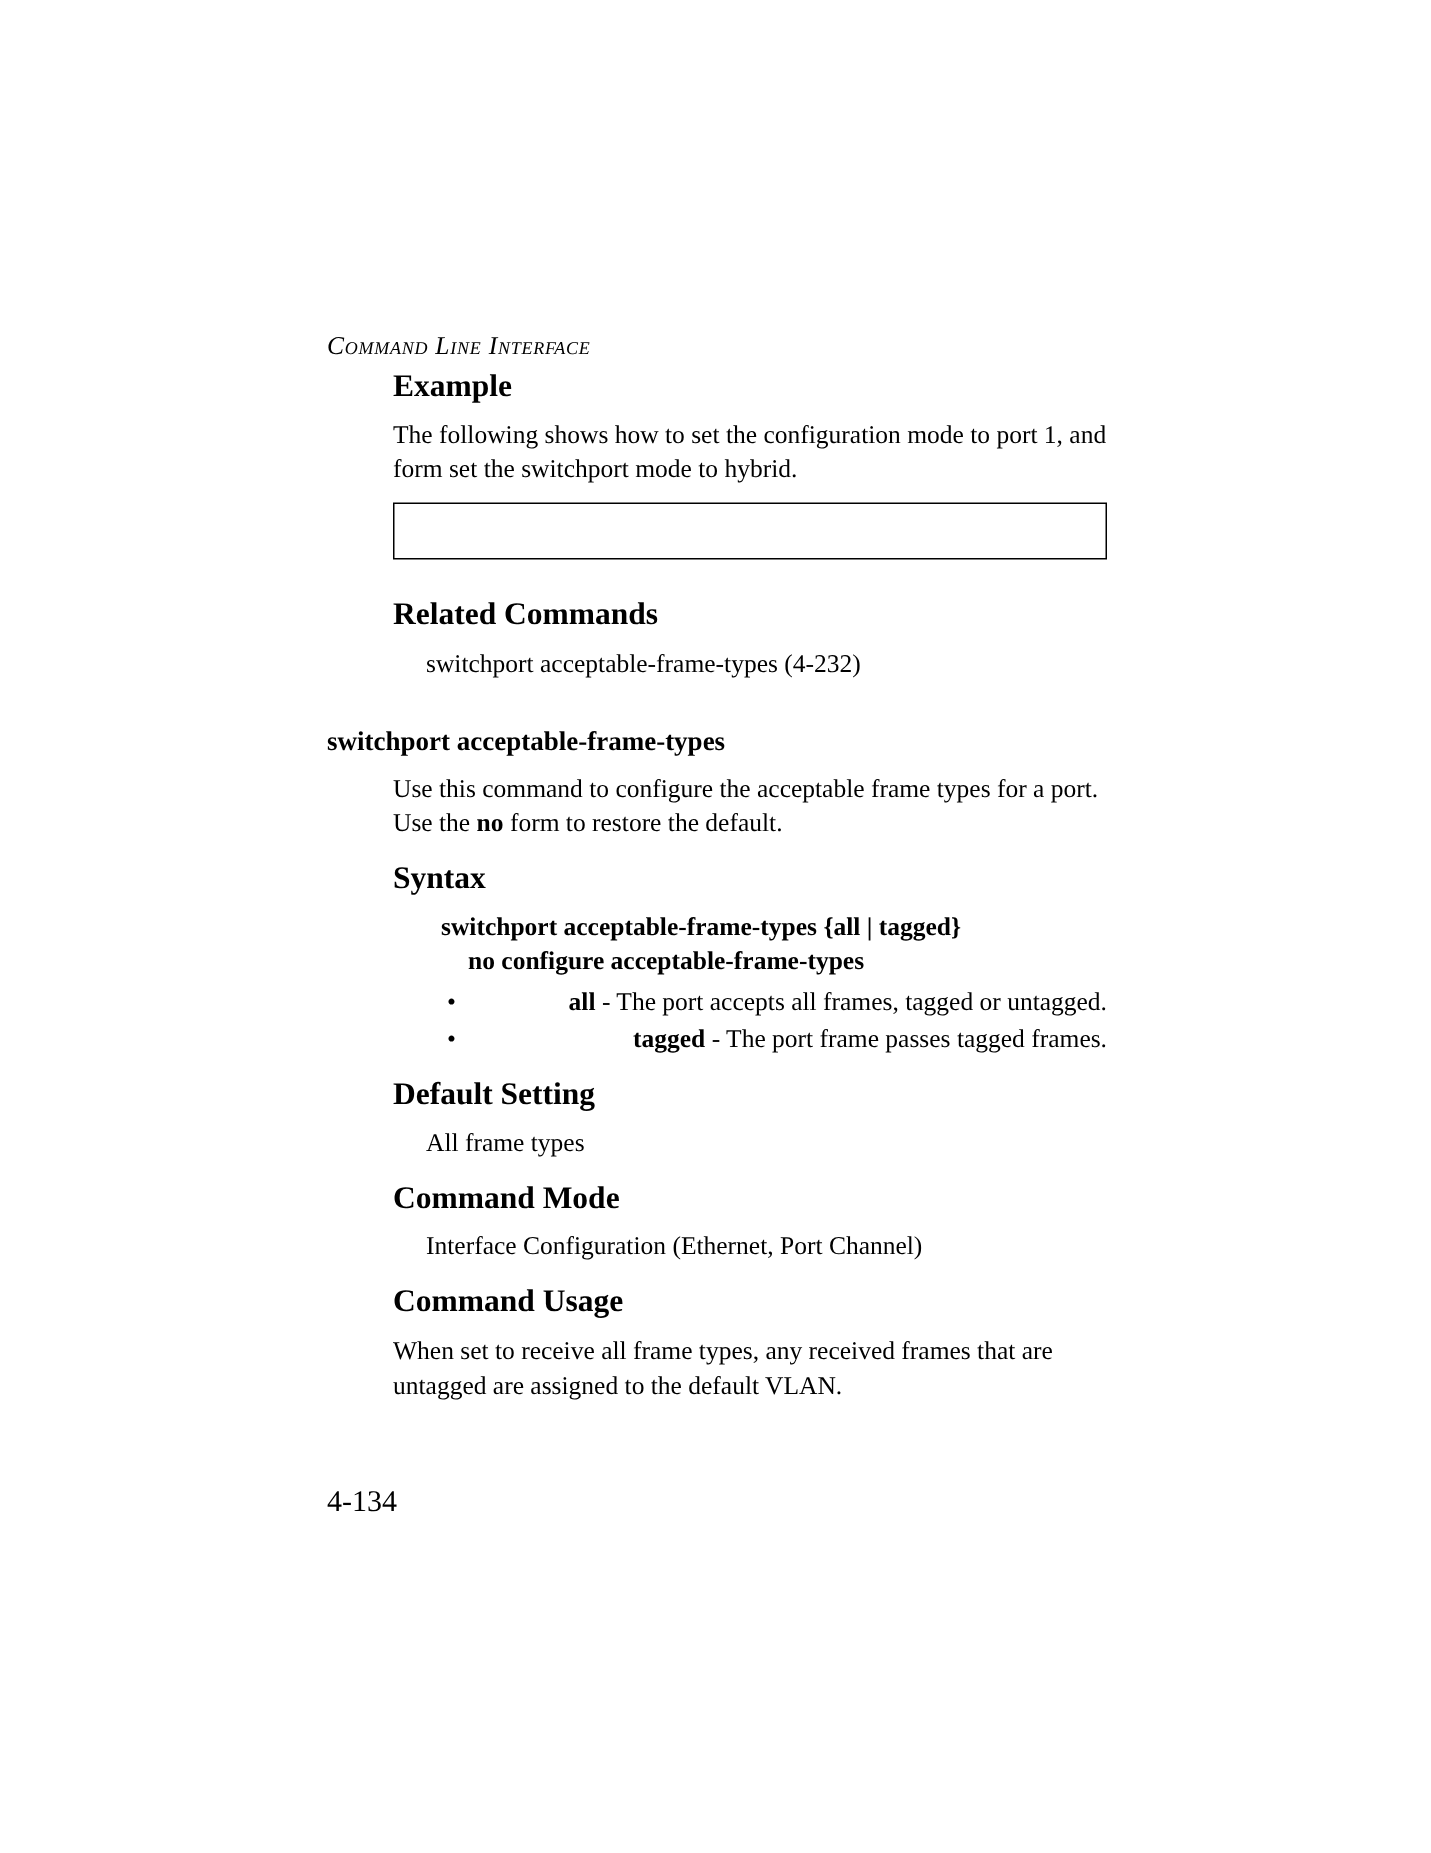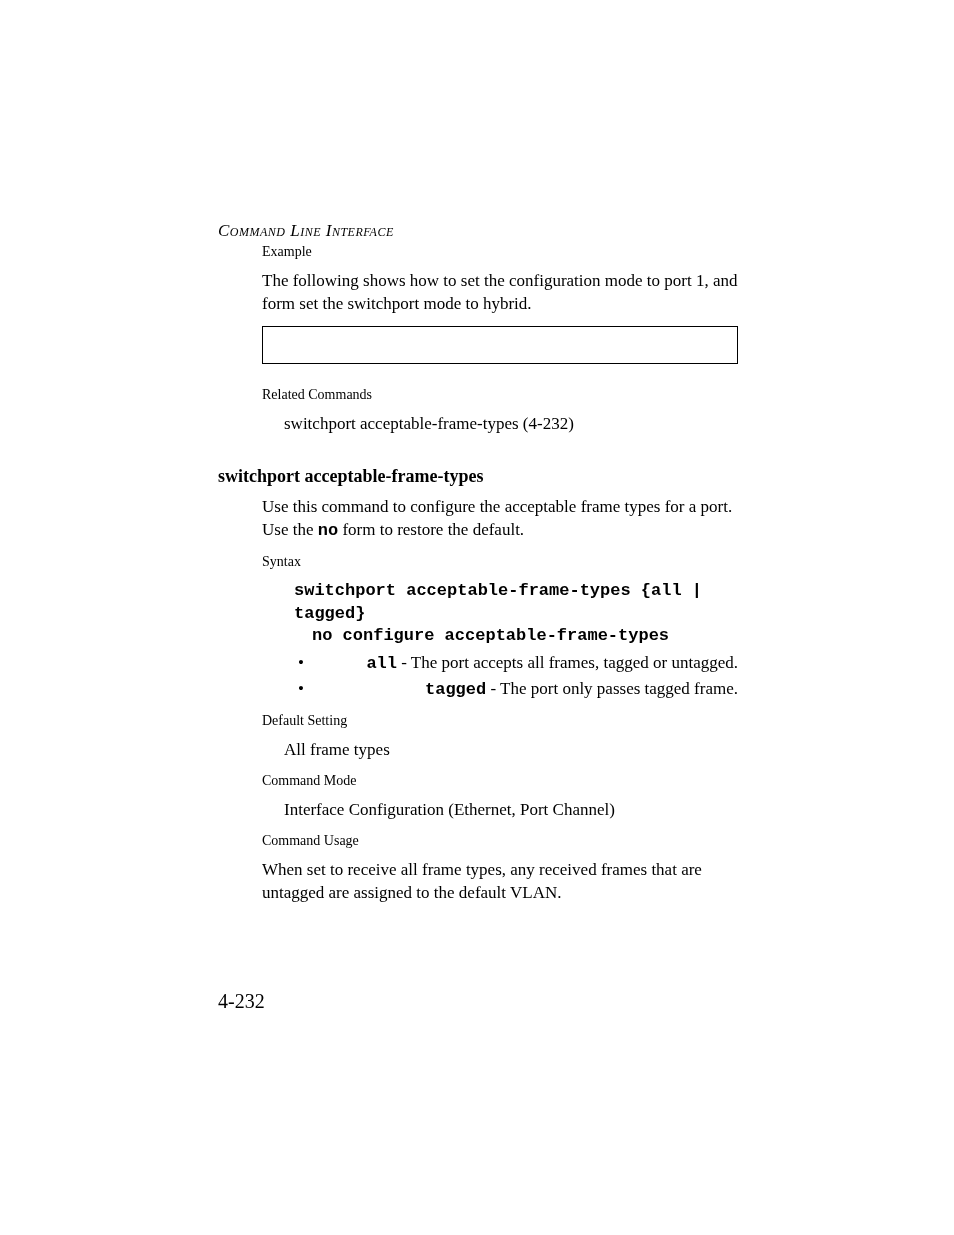--- a/index.html
+++ b/index.html
@@ -20,22 +20,22 @@
     top: 220px;
     width: 520px;
   }
   .running-head {
     font-variant: small-caps;
     font-style: italic;
     font-size: 17px;
     letter-spacing: 0.5px;
   }
   .h-sub {
-    font-weight: normal;
-    font-size: 14px;
+    font-weight: bold;
+    font-size: 21px;
     margin: 0 0 8px 0;
   }
   .h-section {
     font-weight: bold;
     font-size: 18px;
     margin: 28px 0 8px -44px;
   }
   .para {
     margin: 0 0 10px 0;
   }
@@ -64,21 +64,21 @@
     position: relative;
     padding-left: 16px;
     margin-bottom: 2px;
   }
   ul.bullets li::before {
     content: "•";
     position: absolute;
     left: 0;
     top: 0;
   }
-  .bold { font-weight: bold; font-family: Liberation Mono, monospace; }
+  .bold { font-weight: bold; }
   .page-number {
     position: absolute;
     left: 218px;
     top: 988px;
     font-size: 20px;
   }
 </style>
 </head>
 <body>
 
@@ -104,29 +104,29 @@
     <div class="h-sub">Syntax</div>
     <div class="indent-2">
       <div class="bold">switchport acceptable-frame-types {all | tagged}</div>
       <div class="bold" style="margin-left:18px;">no configure acceptable-frame-types</div>
     </div>
     <ul class="bullets">
       <li>
         <span class="bold">all</span><span> - The port accepts all frames, tagged or untagged.</span>
       </li>
       <li>
-        <span class="bold">tagged</span><span> - The port only passes tagged frame.</span>
+        <span class="bold">tagged</span><span> - The port frame passes tagged frames.</span>
       </li>
     </ul>
 
     <div class="h-sub">Default Setting</div>
     <p class="para indent-1">All frame types</p>
 
     <div class="h-sub">Command Mode</div>
     <p class="para indent-1">Interface Configuration (Ethernet, Port Channel)</p>
 
     <div class="h-sub">Command Usage</div>
     <p class="para">When set to receive all frame types, any received frames that are untagged are assigned to the default VLAN.</p>
   </div>
 
 </div>
 
-<div class="page-number">4-232</div>
+<div class="page-number">4-134</div>
 
 </body></html>

